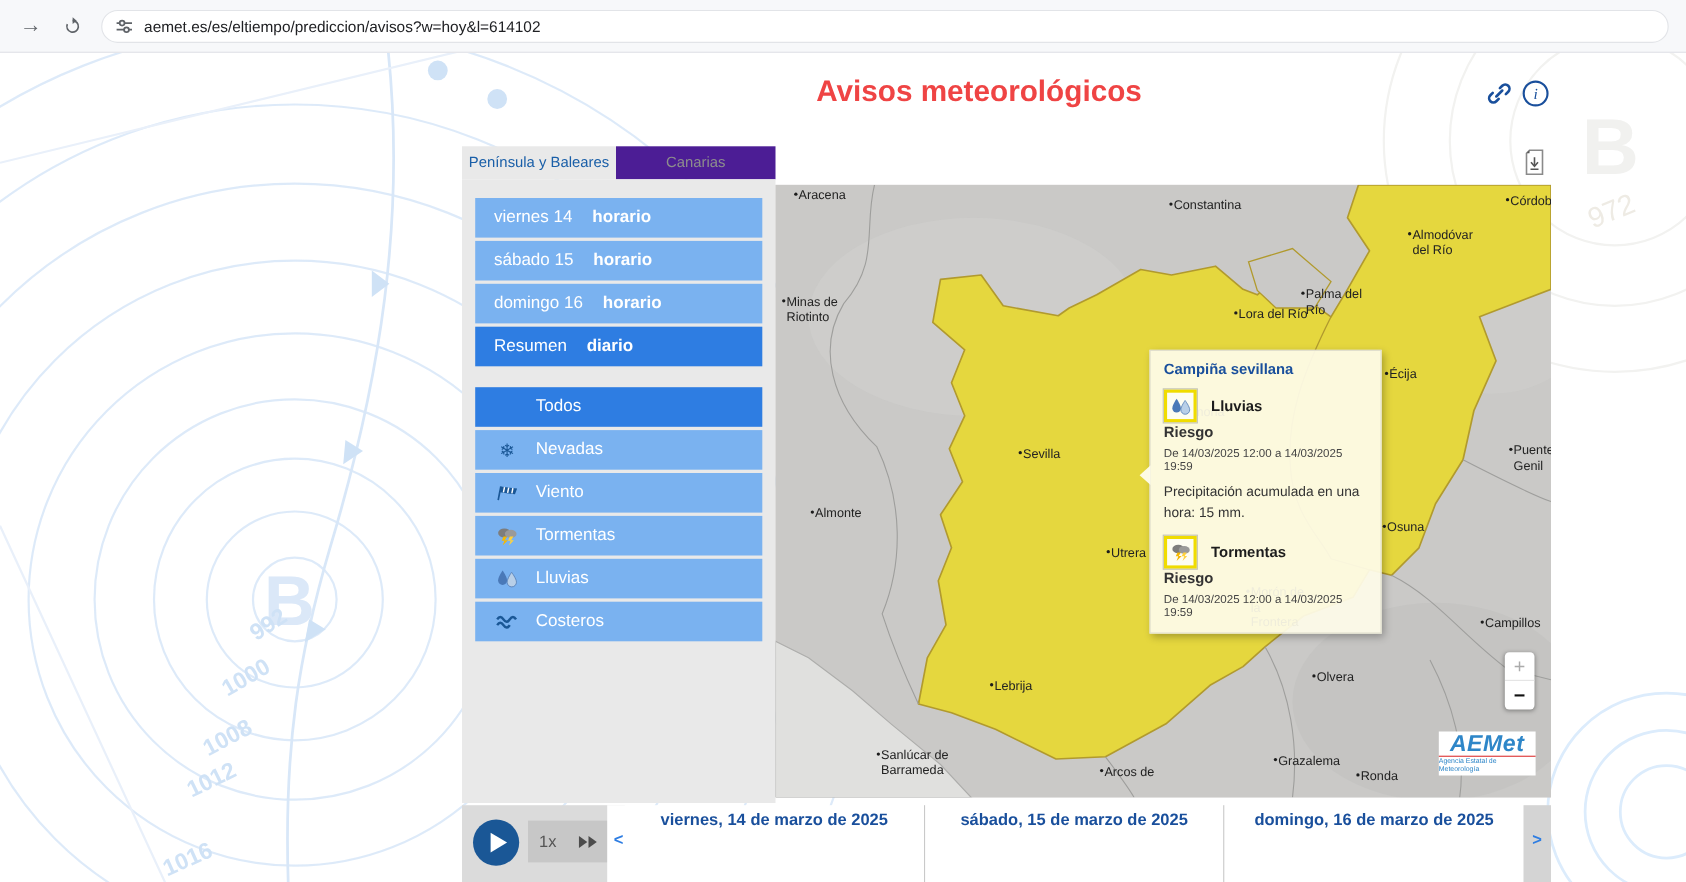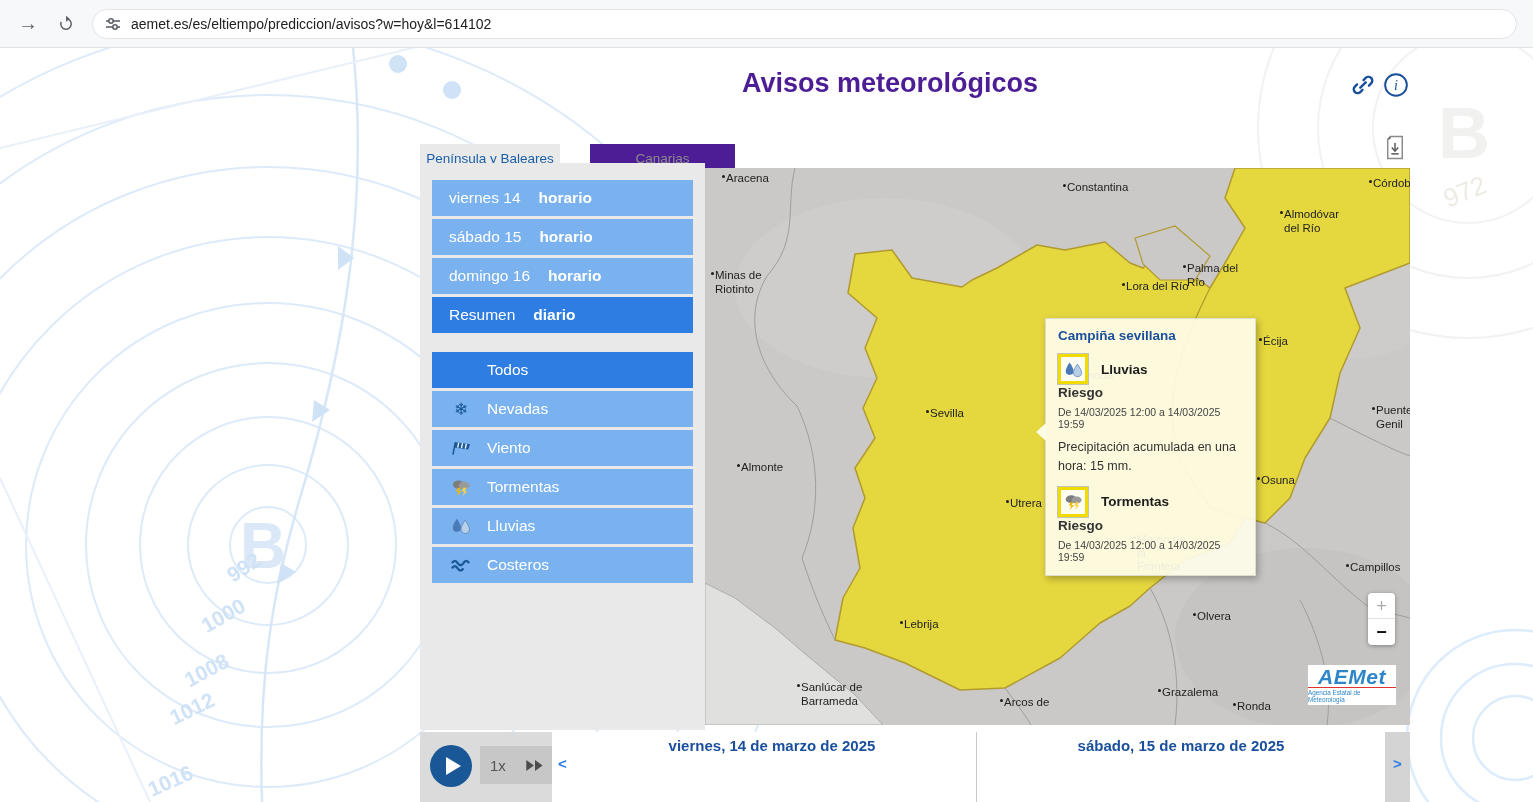--- a/index.html
+++ b/index.html
@@ -23,29 +23,29 @@
     display:flex; align-items:center; padding:0 12px;
   }
   .url-text { font-size:14px; color:#202124; margin-left:10px; white-space:nowrap; }
 
   
   .page { position:absolute; top:48px; left:0; width:1533px; height:754px; background:#fff; overflow:hidden; }
   #bg-svg { position:absolute; left:0; top:0; z-index:0; }
 
   .page-title {
     position:absolute; top:20px; left:420px; width:940px; text-align:center;
-    font-size:27px; font-weight:bold; color:#4c1d95; z-index:2;
+    font-size:27px; font-weight:bold; color:#ef4444; z-index:2;
   }
   .header-icon { position:absolute; top:24px; width:26px; height:26px; z-index:2; cursor:pointer; }
   .link-icon { left:1350px; }
   .info-icon { left:1383px; }
   .download-icon { position:absolute; left:1385px; top:87px; z-index:2; cursor:pointer; }
 
   
-  .sidebar-tabs { position:absolute; left:420px; top:96px; display:flex; z-index:2;gap:30px; }
+  .sidebar-tabs { position:absolute; left:420px; top:85px; display:flex; z-index:2; }
   .tab { height:30px; line-height:30px; text-align:center; font-size:13.5px; cursor:pointer; }
   .tab-active   { width:140px; background:#e9e9e9; color:#1a5fa8; }
   .tab-inactive { width:145px; background:#4c1d95; color:#8d8d8d; }
 
   .sidebar { position:absolute; left:420px; top:115px; width:285px; height:567px; background:#e9e9e9; z-index:2; }
   .btn-list { margin:17px 12px 0 12px; }
   .btn-list2 { margin:19px 12px 0 12px; }
   .day-btn, .filter-btn {
     height:36px; margin-bottom:3px; background:#7ab2f0; color:#fff;
     font-size:15.5px; display:flex; align-items:center; padding-left:17px; cursor:pointer;
@@ -477,19 +477,20 @@
         <polygon points="9,1 16,6 9,11" fill="#4c4c4c"></polygon>
       </svg>
     </div>
   </div>
 
   <div class="timeline">
     <span class="tl-prev">&lt;</span>
     <div class="tl-cols">
       <div class="tl-col">viernes, 14 de marzo de 2025</div>
       <div class="tl-col">sábado, 15 de marzo de 2025</div>
+      <div class="tl-col">domingo, 16 de marzo de 2025</div>
     </div>
   </div>
   <div class="next-strip">
     <span class="tl-next">&gt;</span>
   </div>
 
 </div>
 
 </body></html>

